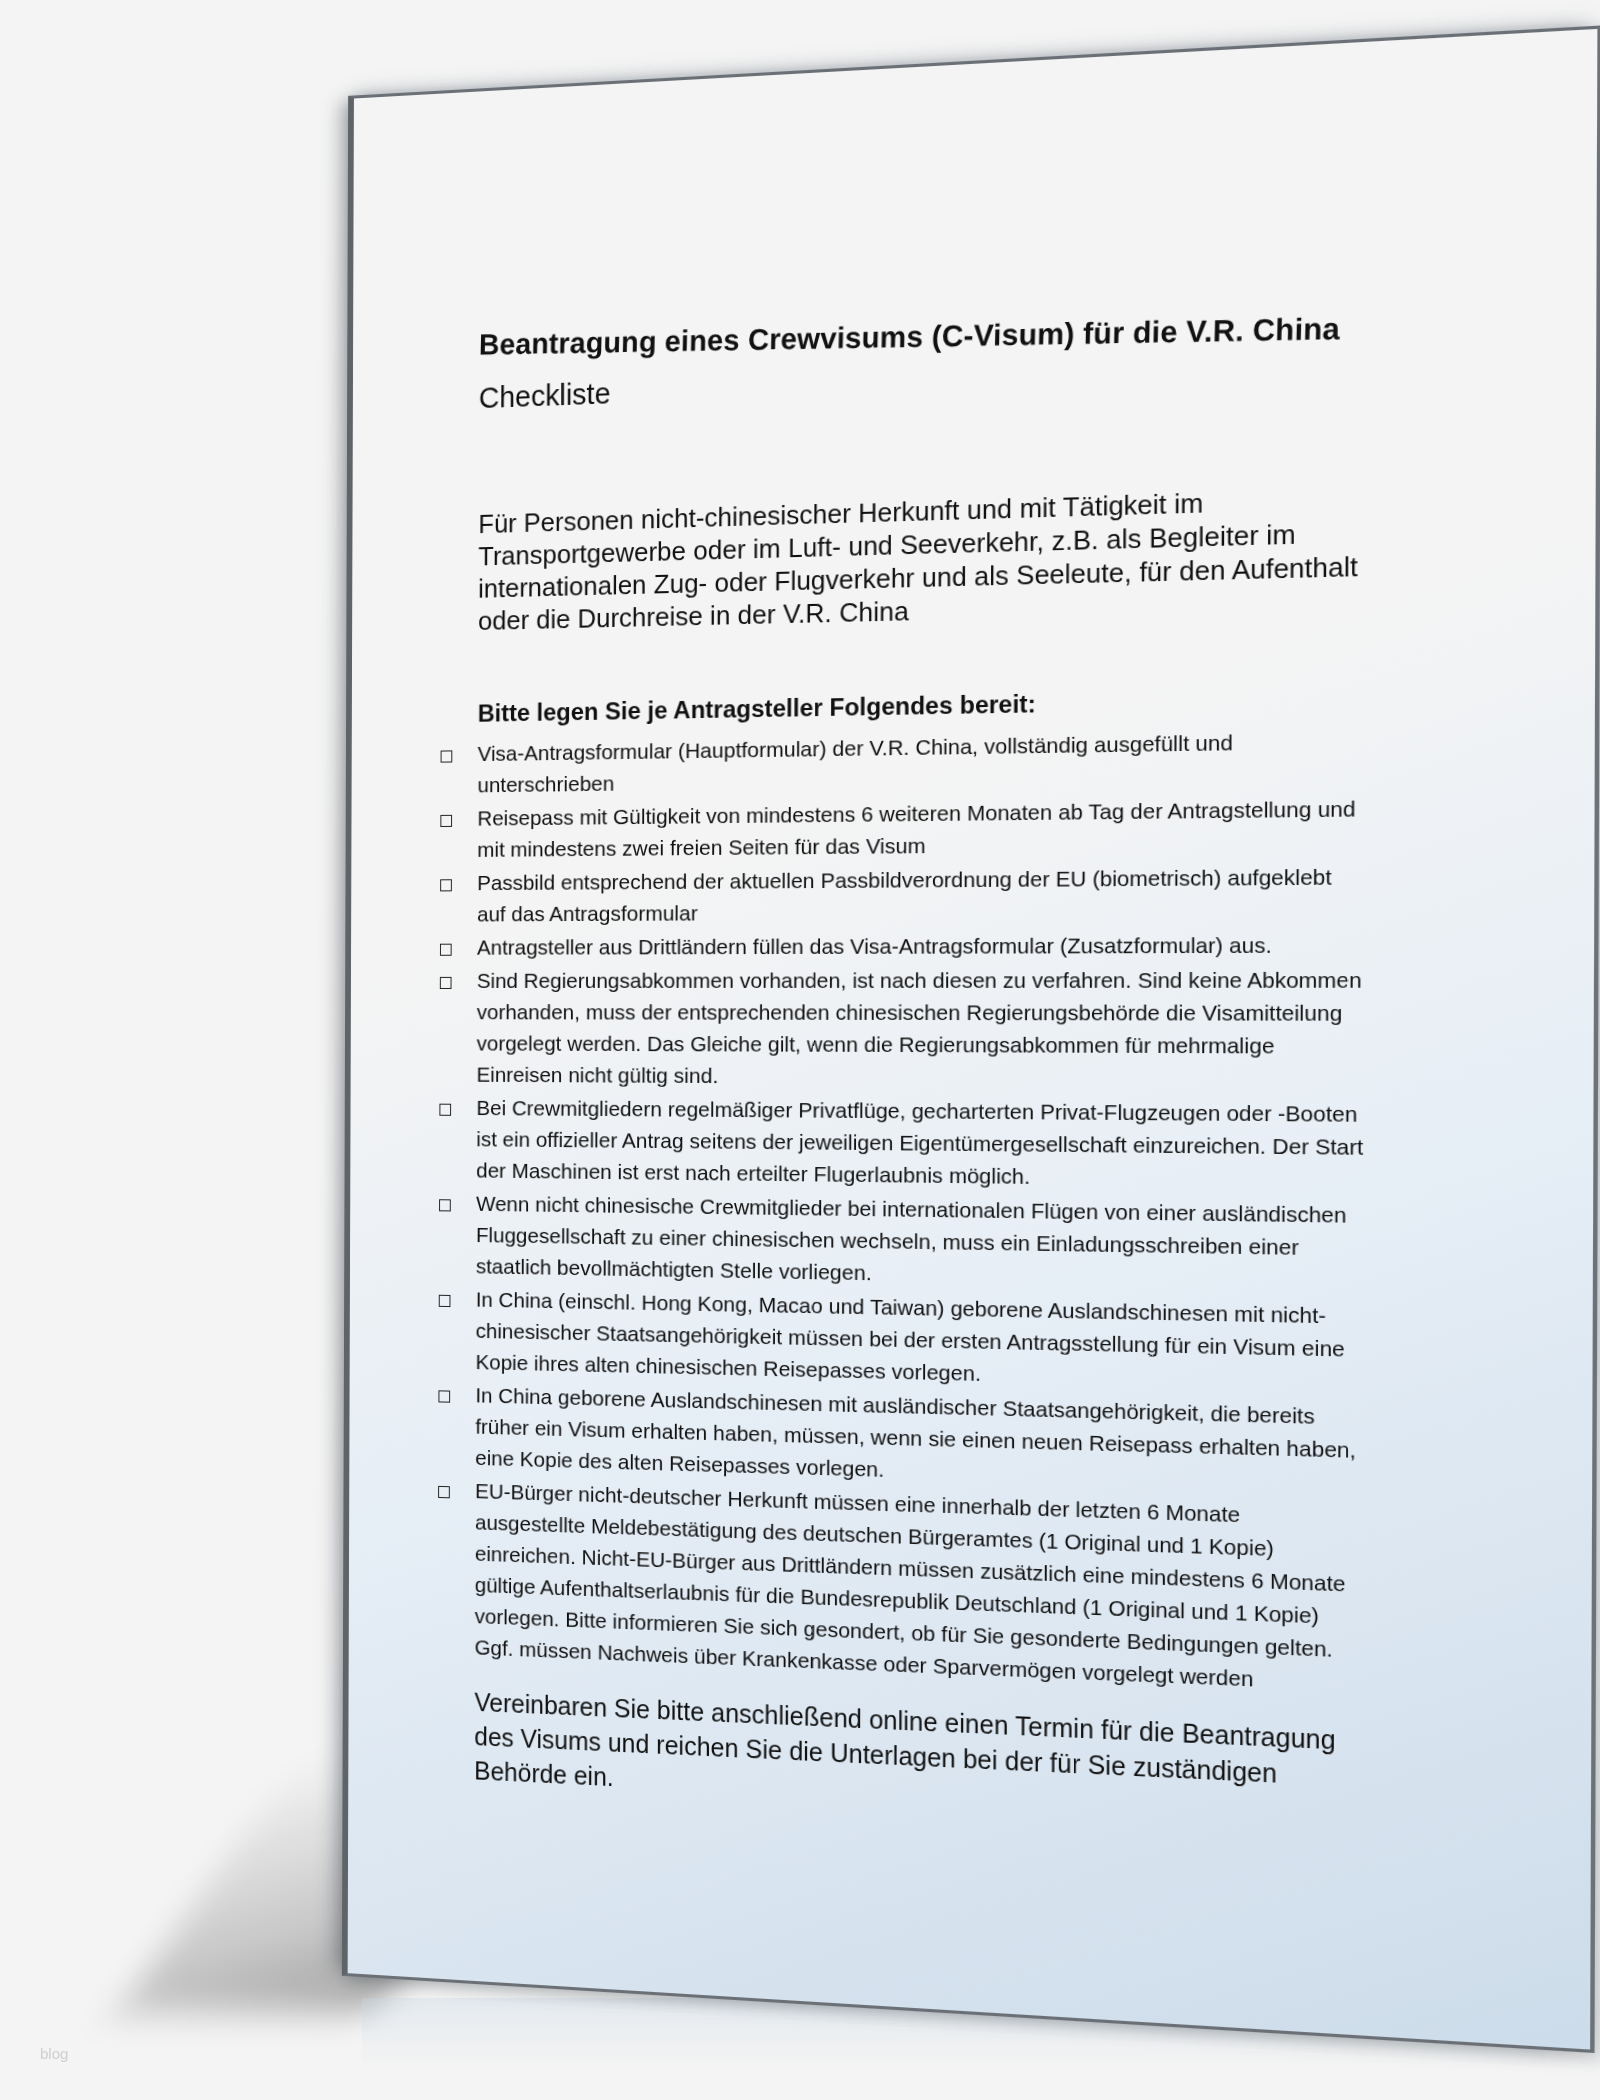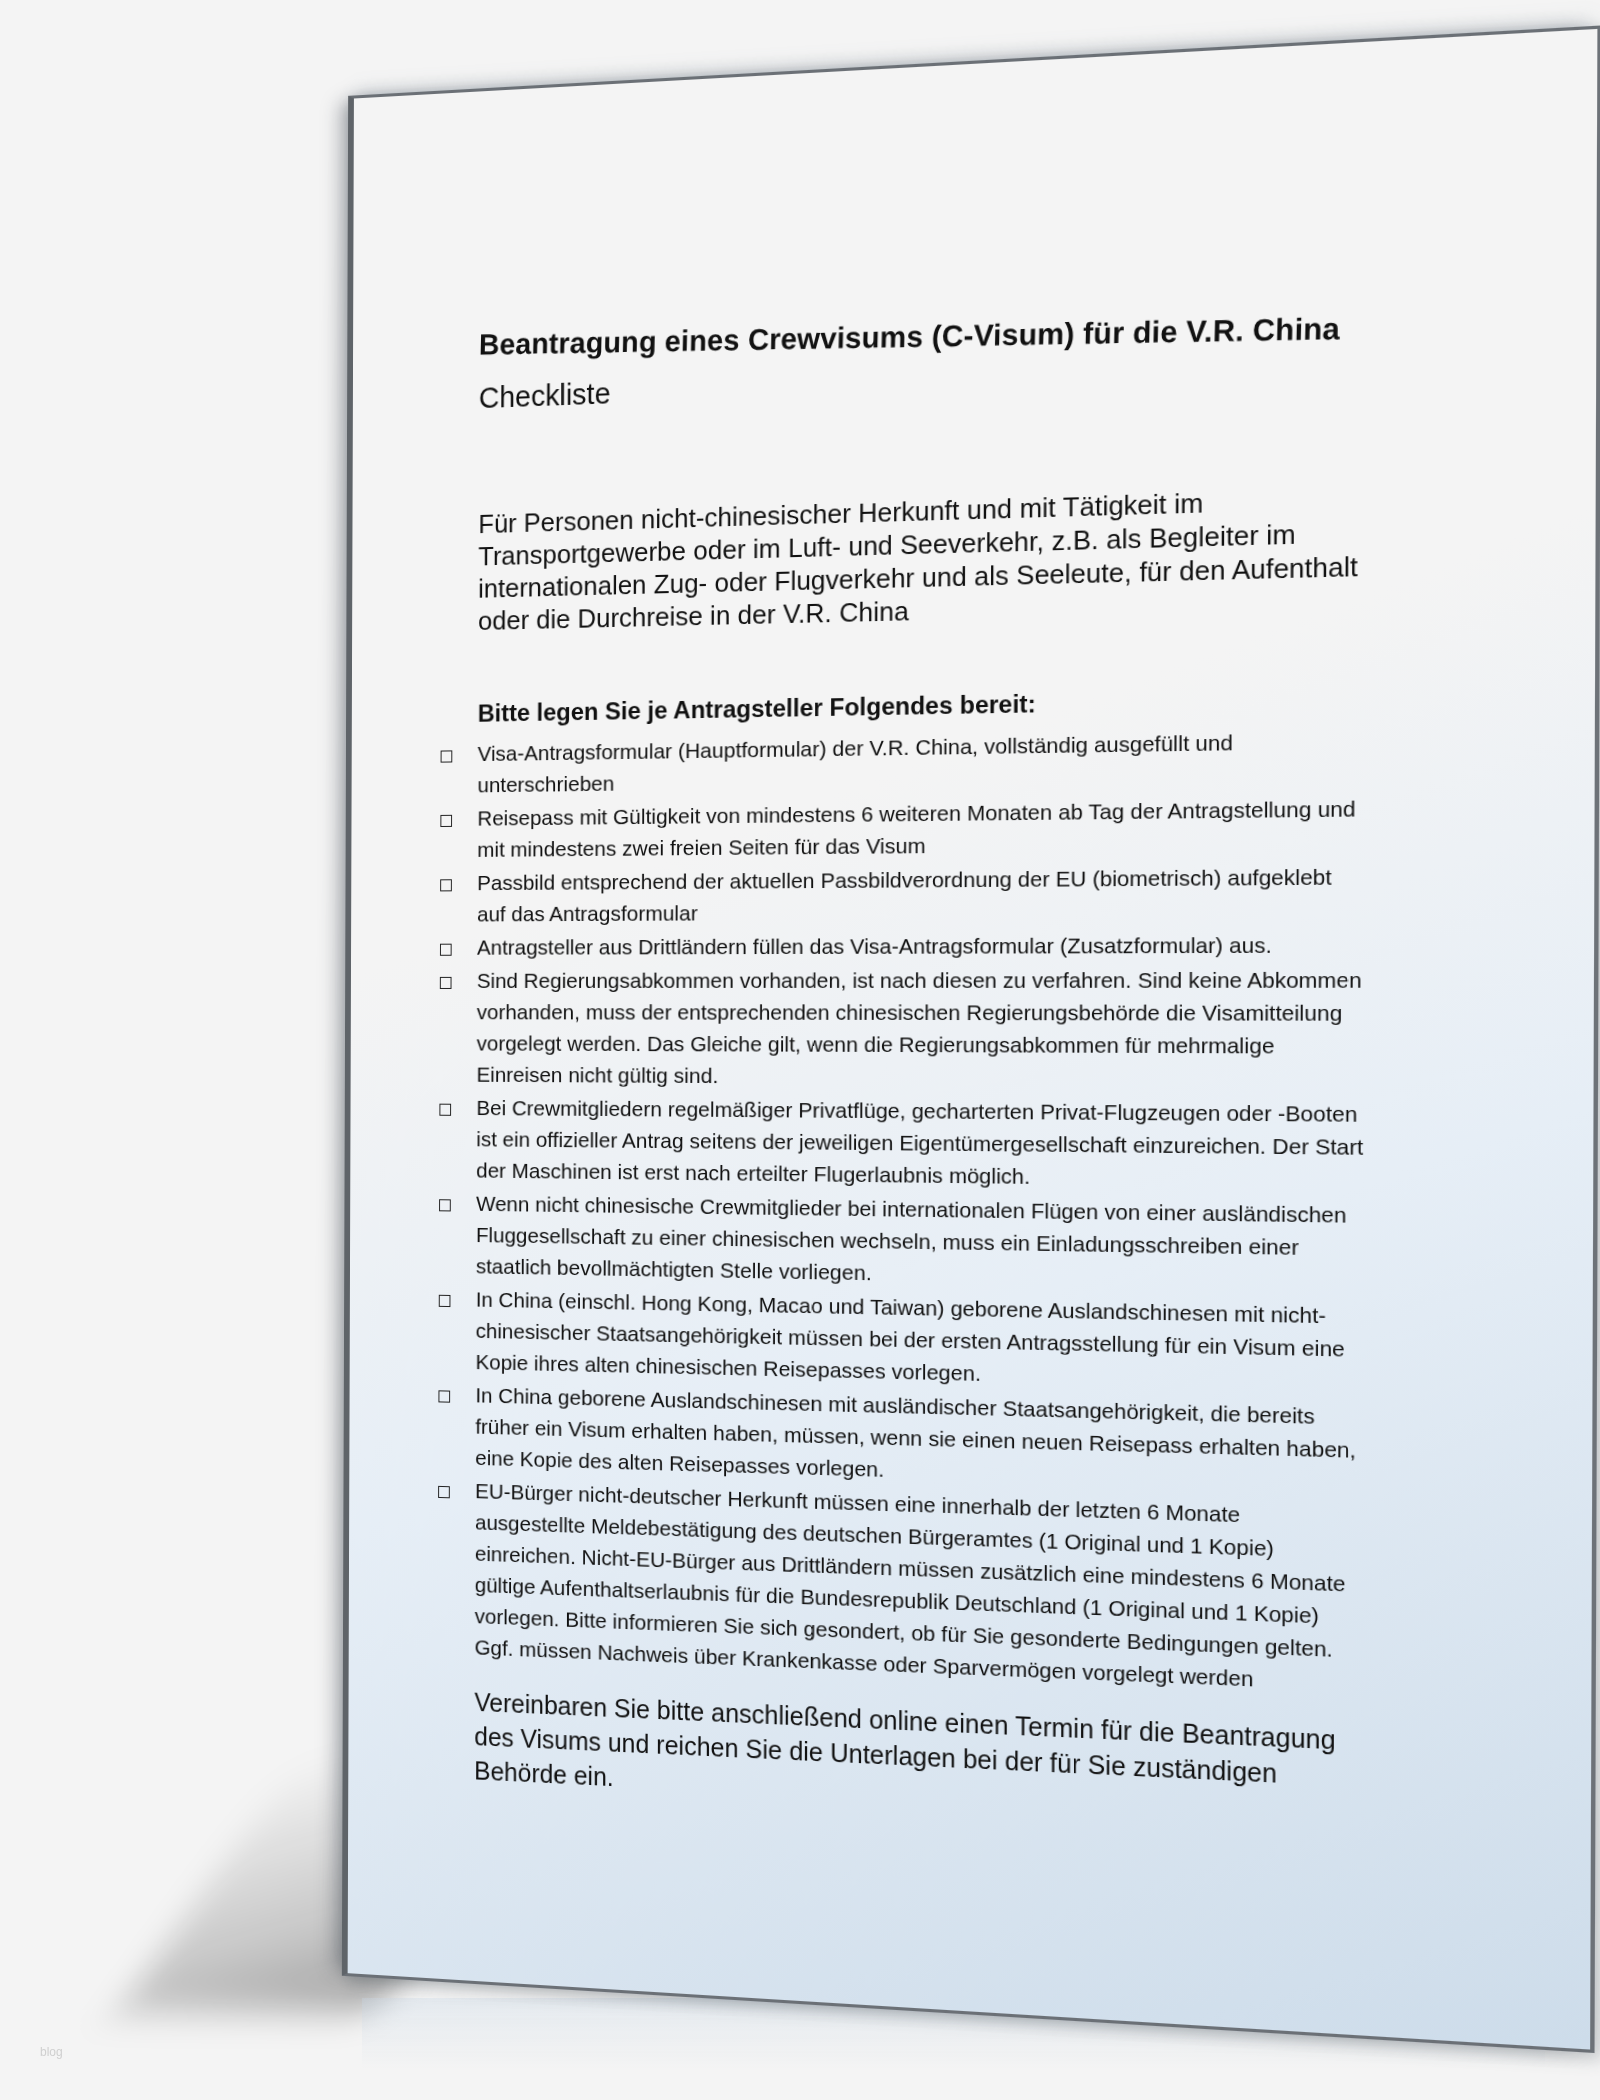--- a/index.html
+++ b/index.html
@@ -98,21 +98,21 @@
   .checklist .lines span { display: block; white-space: nowrap; }
   .closing {
     margin-top: 22px;
     font-size: 25px;
     line-height: 34px;
   }
   .closing span { display: block; white-space: nowrap; }
   .watermark {
     position: absolute;
     left: 40px; top: 2045px;
-    font-size: 12px;
+    font-size: 15px;
     color: #cfcfcf;
   }
 </style>
 </head>
 <body>
 
 <div class="stage">
   <div class="floor-shadow"></div>
   <div class="reflection"></div>
 

